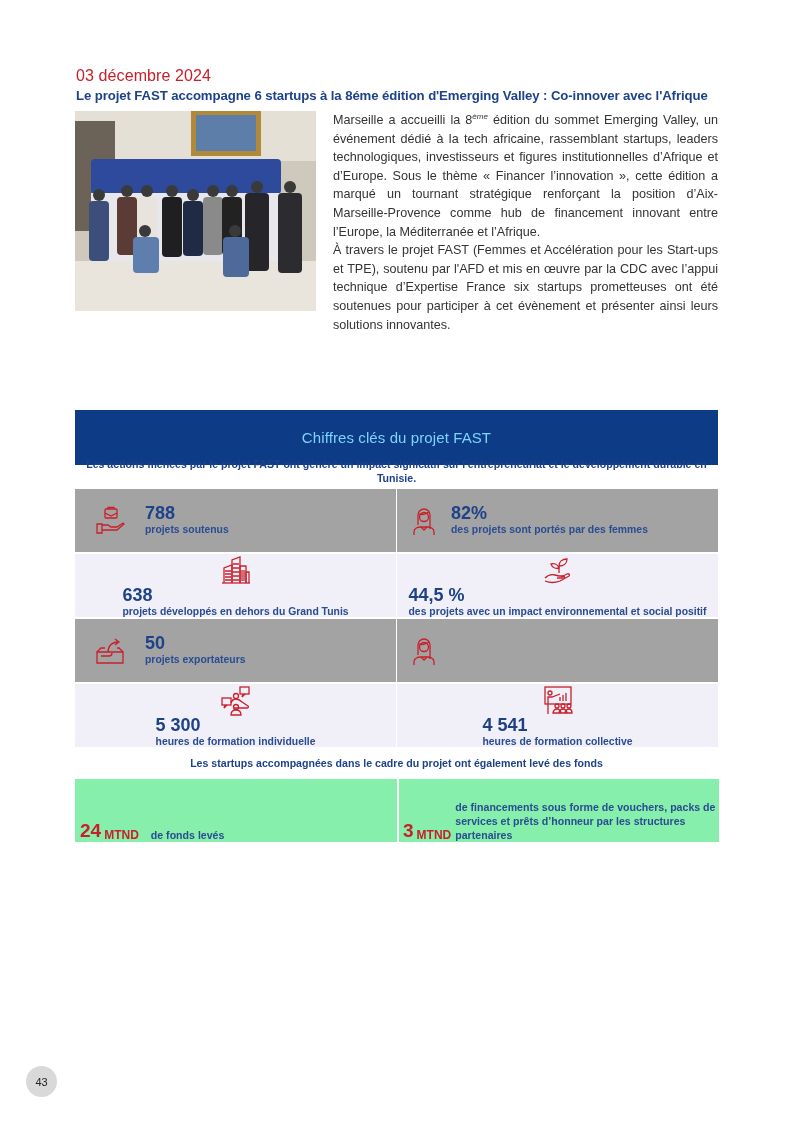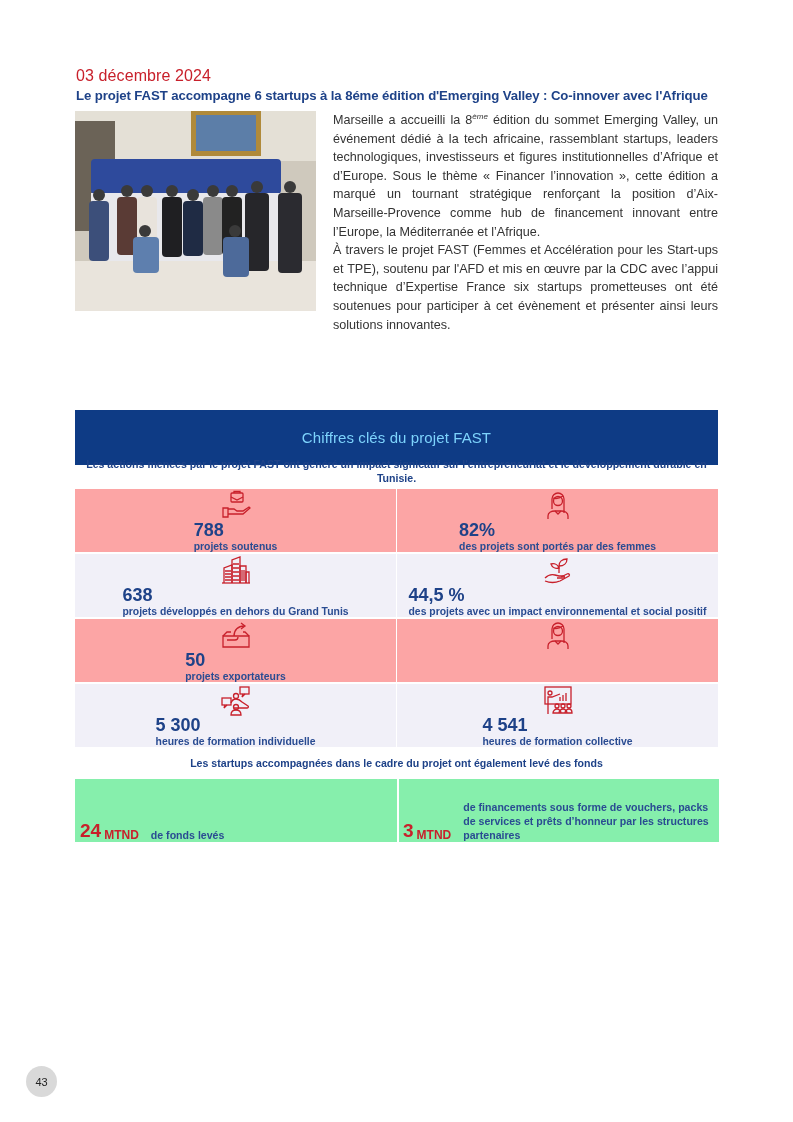--- a/index.html
+++ b/index.html
@@ -14,39 +14,39 @@
 
   .article { position: absolute; left: 333px; top: 111px; width: 385px; font-size: 12.6px; line-height: 18.6px; color: #333333; text-align: justify; }
   .article p { margin: 0; }
   .article sup { font-size: 8px; vertical-align: 5px; line-height: 0; font-style: italic; }
 
   .kf-header { position: absolute; left: 75px; top: 410px; width: 643px; height: 55px; background: #0e3b85; color: #7dd3fc; font-size: 15px; display: flex; align-items: center; justify-content: center; letter-spacing: 0.1px; }
   .kf-intro { position: absolute; left: 80px; top: 457px; width: 633px; text-align: center; font-size: 10.6px; font-weight: bold; color: #1e4288; line-height: 14px; }
 
   .grid { position: absolute; left: 75px; top: 489px; width: 643px; display: grid; grid-template-columns: 321px 321px; column-gap: 1px; row-gap: 2px; }
   .cell { height: 63px; display: flex; align-items: center; position: relative; }
-  .cell.dark { background: #fca5a5; flex-direction: column; }
+  .cell.dark { background: #a3a3a3; }
   .cell.light { background: #f1f0f8; flex-direction: column; }
   .cell .icon { width: 70px; display: flex; align-items: center; justify-content: center; flex: none; }
   .cell.right .icon { width: 54px; }
   .cell .icon svg { width: 32px; height: 32px; }
   .cell .txt { display: flex; flex-direction: column; }
   .cell .val { font-size: 18px; font-weight: bold; color: #1e4288; line-height: 19px; }
   .cell .lbl { font-size: 10.4px; font-weight: bold; color: #2a4c92; line-height: 13.6px; }
 
   .funds-intro { position: absolute; left: 75px; top: 757px; width: 643px; text-align: center; font-size: 10.6px; font-weight: bold; color: #1e4288; }
   .funds { position: absolute; left: 75px; top: 779px; width: 643px; height: 63px; display: grid; grid-template-columns: 322px 320px; column-gap: 2px; }
   .fcell { background: #86efac; display: flex; align-items: flex-end; }
   .fnum { font-size: 19px; font-weight: bold; color: #c8202b; }
   .funit { font-size: 12px; font-weight: bold; color: #c8202b; margin-left: 3px; }
   .fdesc { font-size: 10.6px; font-weight: bold; color: #2a4c92; line-height: 14px; }
   .f1 .fnum { margin-left: 5px; }
   .f1 .fdesc { margin-left: 12px; }
   .f2 .fnum { margin-left: 4px; }
-  .f2 .fdesc { margin-left: 12px; width: 262px; }
+  .f2 .fdesc { margin-left: 4px; width: 262px; }
 
   .page-num { position: absolute; left: 26px; top: 1066px; width: 31px; height: 31px; border-radius: 50%; background: #d9d9d9; color: #222; font-size: 11px; display: flex; align-items: center; justify-content: center; }
 </style>
 </head>
 <body>
 
 <div class="date">03 décembre 2024</div>
 <div class="headline">Le projet FAST accompagne 6 startups à la 8éme édition d'Emerging Valley : Co-innover avec l'Afrique</div>
 
 <div class="photo">

